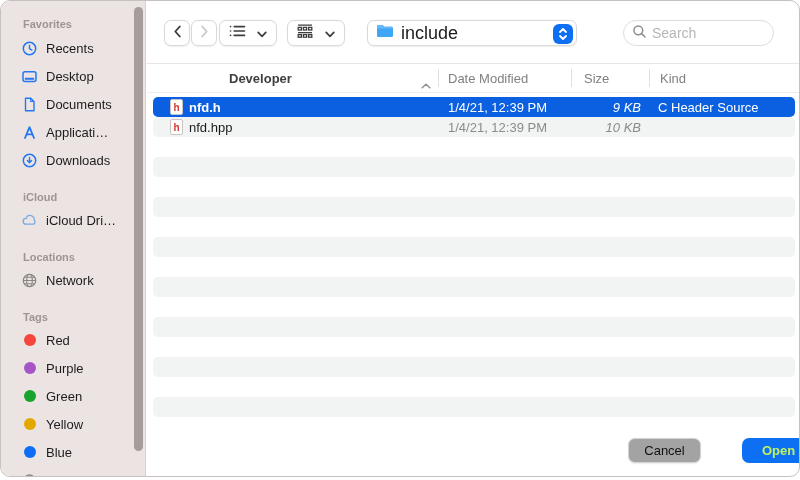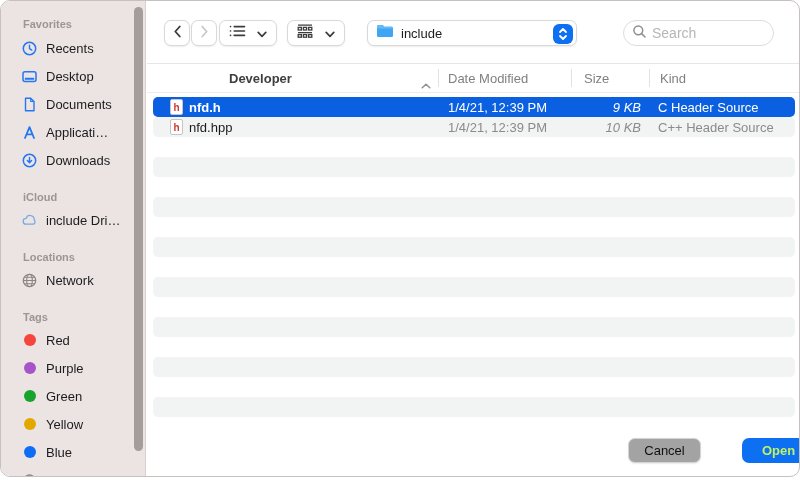--- a/index.html
+++ b/index.html
@@ -21,21 +21,21 @@
   .tbtn { position:absolute; top:19px; height:26px; background:#fff; border:1px solid #d9d9d9;
           border-radius:7px; display:flex; align-items:center; justify-content:center;
           box-shadow:0 0.5px 1.5px rgba(0,0,0,.07); }
   .tbtn.wide { justify-content:space-between; padding:0 9px; }
   .divider-toolbar { position:absolute; left:146px; right:0; top:62px; height:1px; background:#e8e6e4; }
   .divider-header  { position:absolute; left:146px; right:0; top:91px; height:1px; background:#ededed; }
 
   .folder-select { position:absolute; left:366px; top:19px; width:210px; height:26px; background:#fff;
                    border:1px solid #d9d9d9; border-radius:7px; display:flex; align-items:center;
                    padding-left:8px; gap:7px; box-shadow:0 0.5px 1.5px rgba(0,0,0,.07); }
-  .folder-select .lbl { font-size:13px; color:#1b1b1b; }
+  .folder-select .lbl { font-size:18px; color:#1b1b1b; }
   .stepper { position:absolute; right:3px; top:2.5px; width:20px; height:20px; border-radius:6px;
              display:flex; flex-direction:column; align-items:center; justify-content:center; }
 
   .search { position:absolute; left:622px; top:19px; width:151px; height:26px; background:#fff;
             border:1px solid #dcdcdc; border-radius:13px; display:flex; align-items:center;
             padding:0 8px; gap:5px; }
   .search input { border:none; outline:none; background:transparent; width:100%;
                   font-size:14px; color:#333; font-family:"Liberation Sans", sans-serif; }
   .search input::placeholder { color:#b6b6b6; }
 
@@ -128,21 +128,21 @@
     </div>
 
     <div class="sb-label" style="top:190px">iCloud</div>
 
     <div class="sb-item" style="top:208px">
       <span class="ic">
         <svg width="17" height="17" viewBox="0 0 17 17">
             <path d="M5 12.2a2.9 2.9 0 01.2-5.8A4.1 4.1 0 0113.2 8a2.55 2.55 0 01-.7 4.2z" fill="none" stroke="#74abe4" stroke-width="1.3" stroke-linejoin="round"></path>
           </svg>
       </span>
-      <span>include Dri…</span>
+      <span>iCloud Dri…</span>
     </div>
 
     <div class="sb-label" style="top:250px">Locations</div>
 
     <div class="sb-item" style="top:268px">
       <span class="ic">
         <svg width="17" height="17" viewBox="0 0 17 17">
             <circle cx="8.5" cy="8.5" r="6.2" fill="none" stroke="#8a8485" stroke-width="1.3"></circle>
             <ellipse cx="8.5" cy="8.5" rx="2.8" ry="6.2" fill="none" stroke="#8a8485" stroke-width="1.1"></ellipse>
             <line x1="2.4" y1="8.5" x2="14.6" y2="8.5" stroke="#8a8485" stroke-width="1.1"></line>
@@ -308,21 +308,20 @@
       <span class="cell c-size">9 KB</span>
       <span class="cell c-kind">C Header Source</span>
     </div>
     <div class="row">
       <span class="cell c-name">
         <span class="file-ic">h</span>
         <span>nfd.hpp</span>
       </span>
       <span class="cell c-date">1/4/21, 12:39 PM</span>
       <span class="cell c-size">10 KB</span>
-      <span class="cell c-kind">C++ Header Source</span>
     </div>
     <div class="row"></div>
     <div class="row"></div>
     <div class="row"></div>
     <div class="row"></div>
     <div class="row"></div>
     <div class="row"></div>
     <div class="row"></div>
     <div class="row"></div>
     <div class="row"></div>

